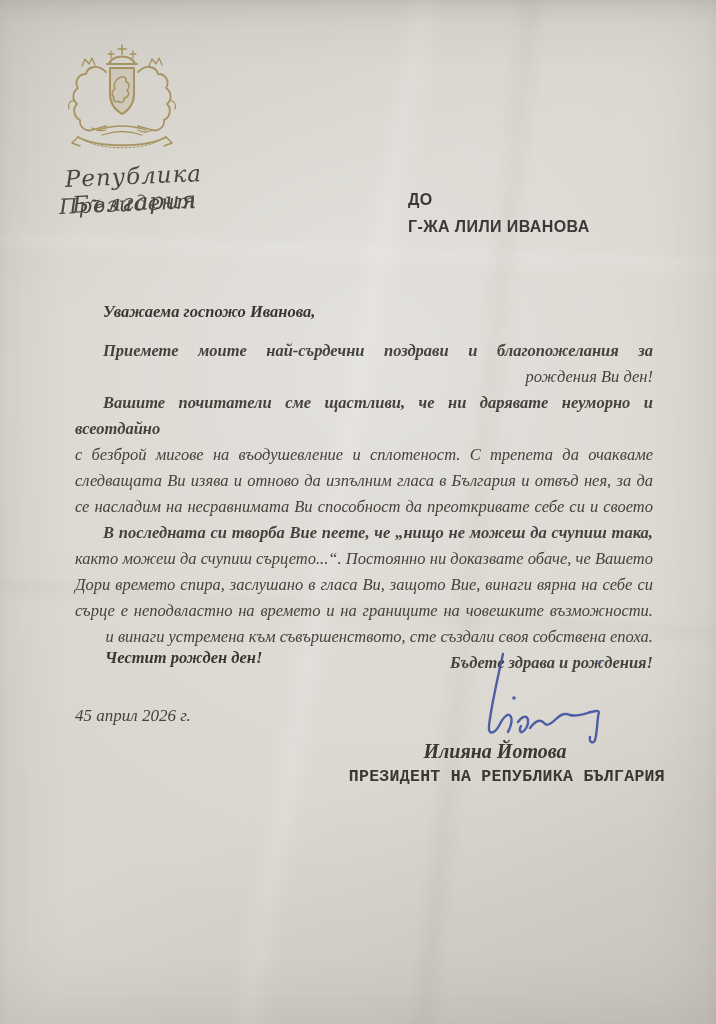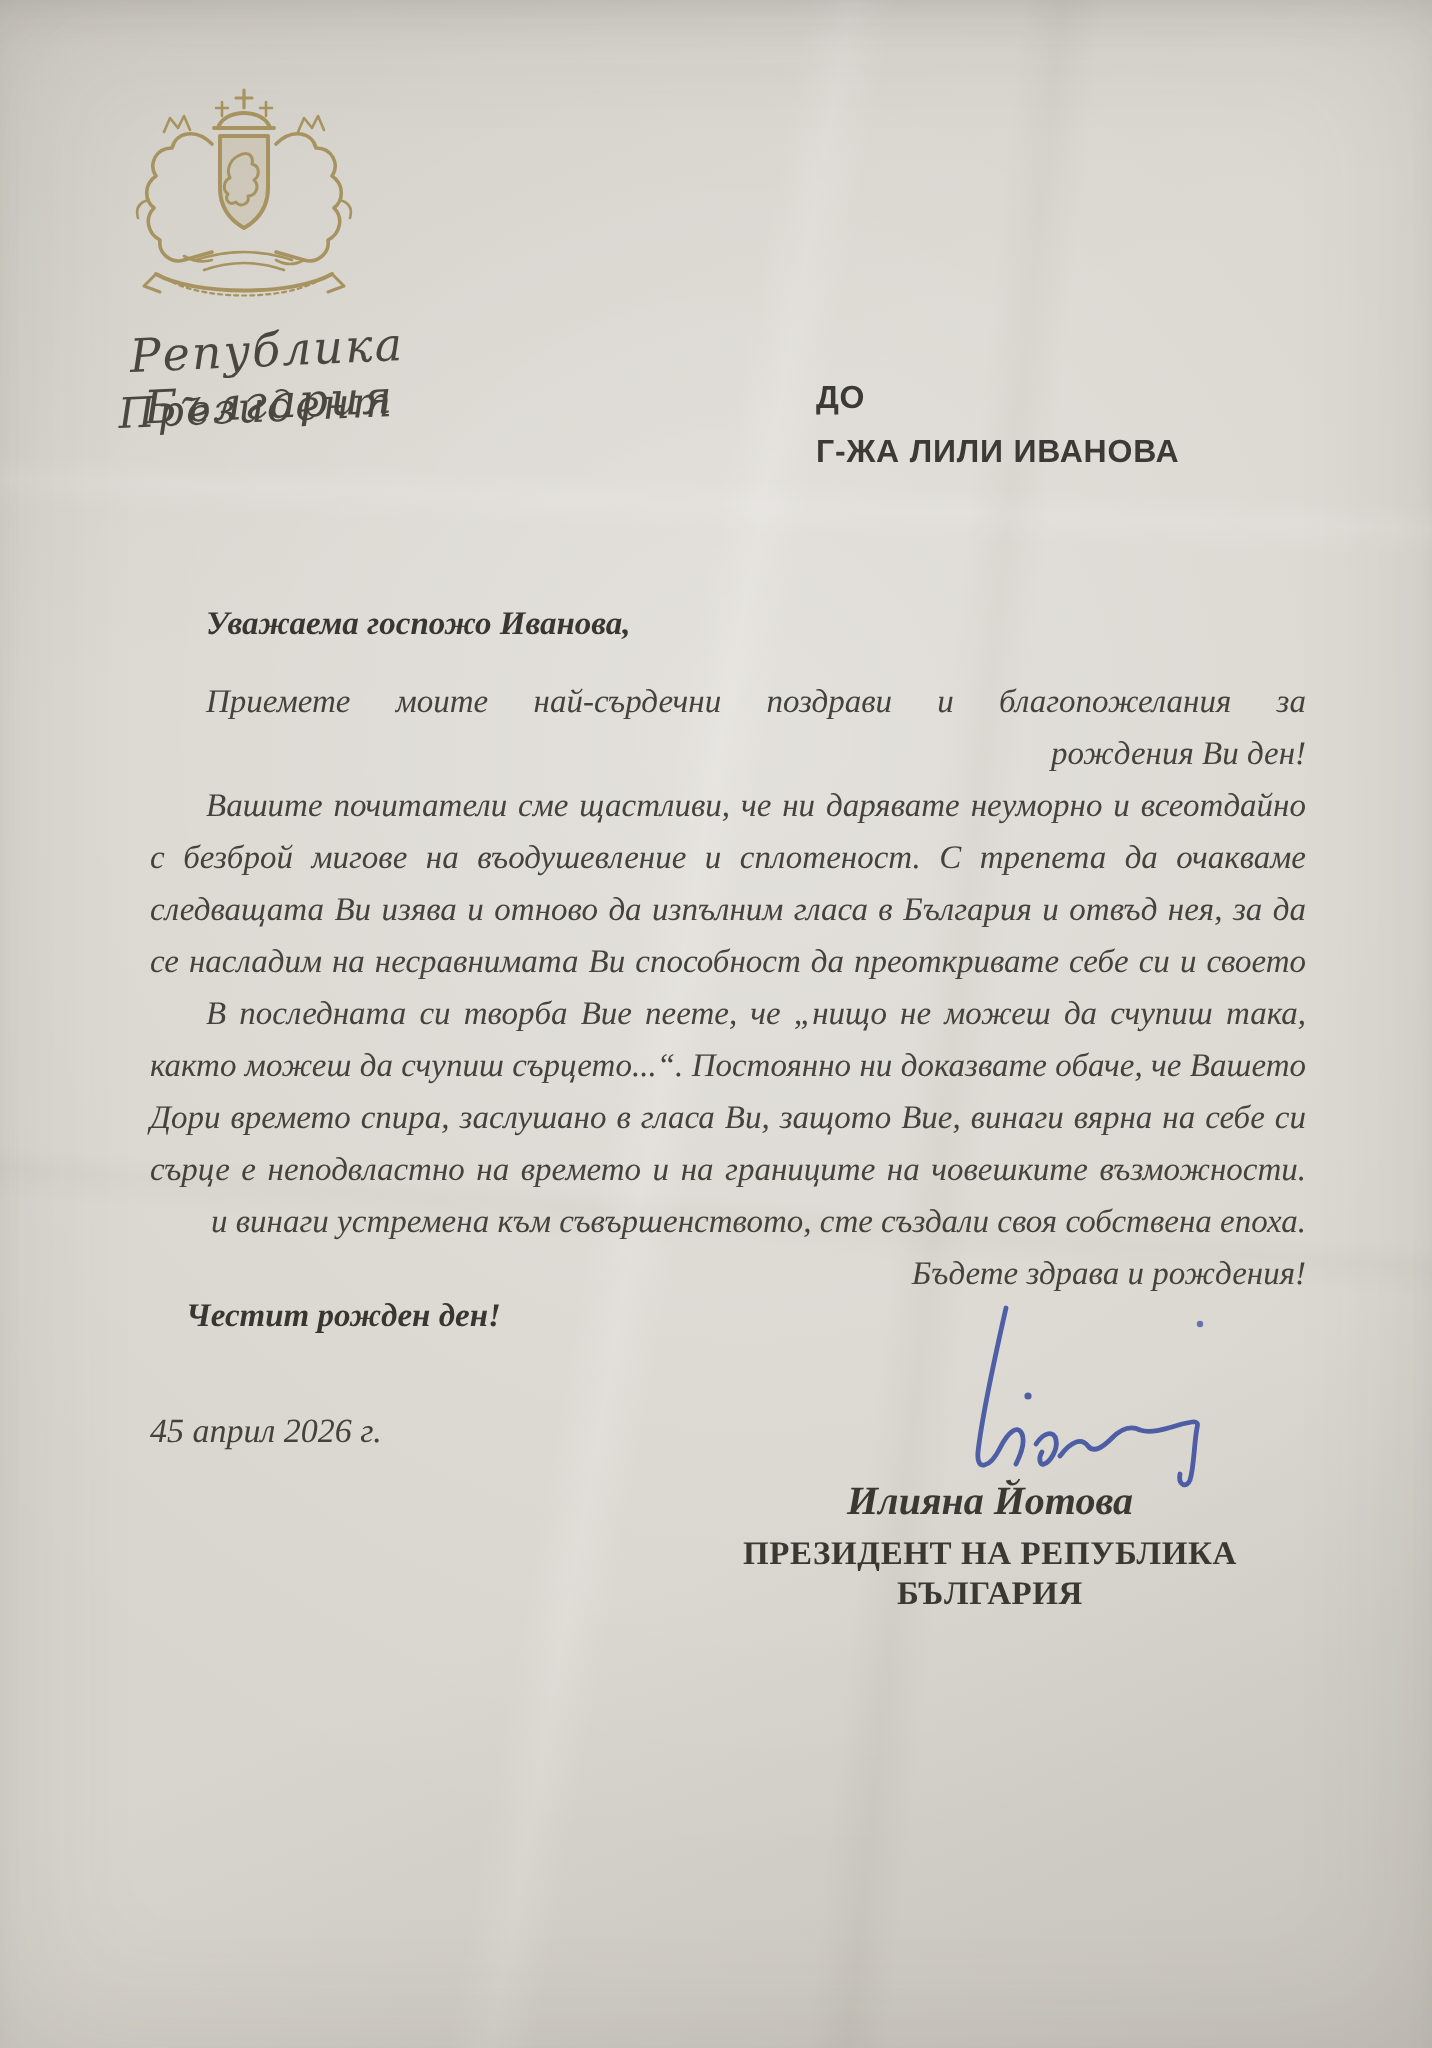--- a/index.html
+++ b/index.html
@@ -27,29 +27,29 @@
   .lh-office{left:58px;top:192px;width:140px;font-size:21px;}
   
   .recipient{left:408px;top:186px;font-family:"Liberation Sans", sans-serif;
     font-weight:600;font-size:16px;letter-spacing:0.4px;color:#3c3a36;line-height:27px;}
   
   .bodytext{font-size:16.5px;line-height:26px;font-style:italic;}
   .salutation{left:75px;top:299px;width:578px;font-weight:bold;text-indent:28px;color:#383631;}
   .paras{left:75px;top:338px;width:578px;}
   .jline{text-align:justify;text-align-last:justify;}
   .lastline{text-align:right;}
-  .ind{text-indent:28px;}
-  .greeting{left:65px;top:645px;width:400px;font-weight:bold;text-indent:28px;color:#383631;}
+  .ind{text-indent:28px;font-weight:bold;}
+  .greeting{left:77px;top:645px;width:400px;font-weight:bold;text-indent:28px;color:#383631;}
   .date{left:75px;top:703px;font-size:17px;}
   
   .sig{left:448px;top:646px;width:170px;height:105px;}
   .sigblock{left:325px;top:740px;width:340px;text-align:center;}
   .signame{font-style:italic;font-weight:bold;font-size:20px;color:#3a3833;}
-  .sigtitle{font-family:Liberation Serif, serif;font-weight:bold;font-size:16.5px;
-    letter-spacing:0.3px;color:#3a3833;margin-top:4px;}
+  .sigtitle{font-family:Liberation Mono, monospace;font-weight:bold;font-size:16.5px;
+    letter-spacing:0.3px;color:#3a3833;margin-top:4px;text-align:right;}
 </style>
 </head>
 <body>
 
 <div class="page">
 
   <svg class="abs crest" viewBox="0 0 140 128" xmlns="http://www.w3.org/2000/svg">
     <g stroke="#a5905a" fill="none" stroke-width="2" stroke-linecap="round" stroke-linejoin="round" opacity="0.95">
 
       <path d="M57 24 C60 14 80 14 83 24"></path>

